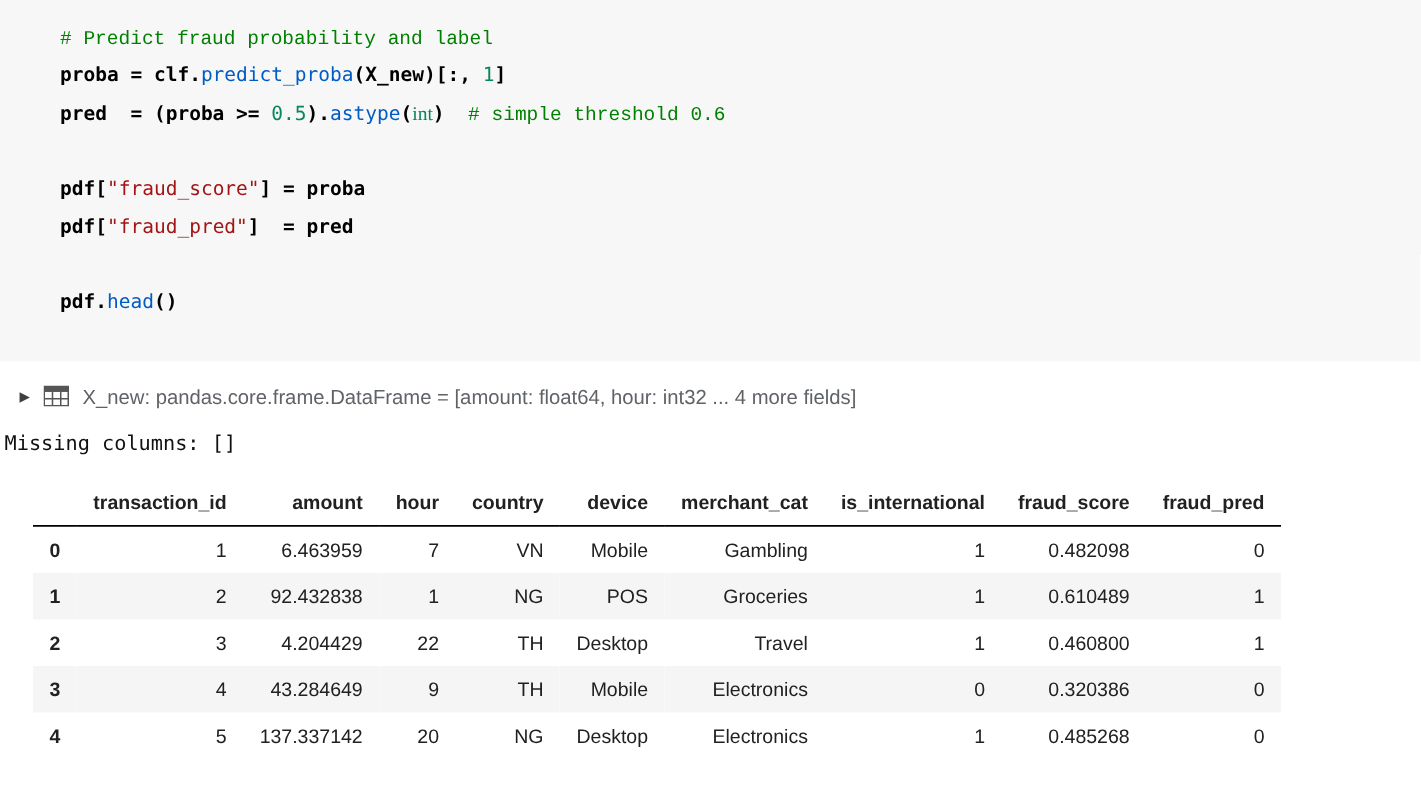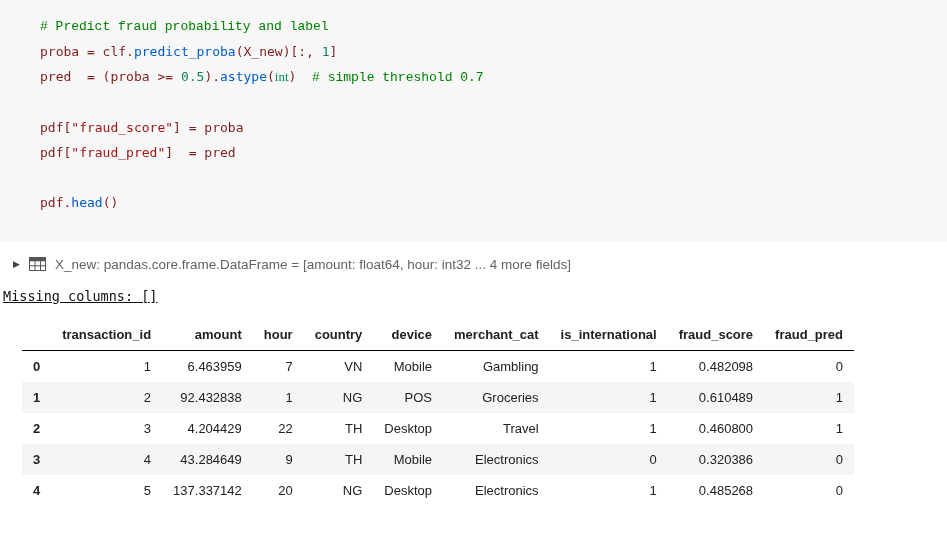--- a/index.html
+++ b/index.html
@@ -23,21 +23,21 @@
     line-height: 25px;
     min-height: 25px;
     white-space: pre;
     color: #1f1f1f;
   }
   .tok-comment { color: var(--comment, #008000); font-family: Liberation Mono, monospace; }
   .tok-func    { color: var(--function, #005cc5); }
   .tok-num     { color: var(--number, #098658); }
   .tok-builtin { color: var(--builtin, #098658); font-family: Liberation Serif, serif; }
   .tok-str     { color: var(--string, #a31515); }
-  .tok-plain   { color: #7f1d1d; }
+  .tok-plain   { color: #000000; font-weight: bold; }
 
   
   .output-area { padding-top: 12px; background: #ffffff; }
 
   .summary-row {
     display: flex;
     align-items: center;
     padding-left: 13px;
     height: 22px;
     cursor: pointer;
@@ -53,21 +53,20 @@
     font-size: 13.5px;
     color: var(--summary-text, #5f6368);
   }
 
   .missing-line {
     margin-top: 13px;
     padding-left: 3px;
     font-family: "DejaVu Sans Mono", "Liberation Mono", monospace;
     font-size: 13.5px;
     color: #111111;
-    text-decoration: underline;
   }
 
   
   table.dataframe {
     margin: 15px 0 0 22px;
     border-collapse: collapse;
     font-size: 13px;
     color: #212121;
   }
   table.dataframe th, table.dataframe td {
@@ -98,21 +97,21 @@
 </style>
 </head>
 <body>
 
 <div class="page">
 
   <div class="code-cell">
     <div id="code-block">
         <div class="code-line"><span class="tok-comment"># Predict fraud probability and label</span></div>
         <div class="code-line"><span class="tok-plain">proba = clf.</span><span class="tok-func">predict_proba</span><span class="tok-plain">(X_new)[:, </span><span class="tok-num">1</span><span class="tok-plain">]</span></div>
-        <div class="code-line"><span class="tok-plain">pred  = (proba &gt;= </span><span class="tok-num">0.5</span><span class="tok-plain">).</span><span class="tok-func">astype</span><span class="tok-plain">(</span><span class="tok-builtin">int</span><span class="tok-plain">)  </span><span class="tok-comment"># simple threshold 0.7</span></div>
+        <div class="code-line"><span class="tok-plain">pred  = (proba &gt;= </span><span class="tok-num">0.5</span><span class="tok-plain">).</span><span class="tok-func">astype</span><span class="tok-plain">(</span><span class="tok-builtin">int</span><span class="tok-plain">)  </span><span class="tok-comment"># simple threshold 0.6</span></div>
         <div class="code-line">&nbsp;</div>
         <div class="code-line"><span class="tok-plain">pdf[</span><span class="tok-str">"fraud_score"</span><span class="tok-plain">] = proba</span></div>
         <div class="code-line"><span class="tok-plain">pdf[</span><span class="tok-str">"fraud_pred"</span><span class="tok-plain">]  = pred</span></div>
         <div class="code-line">&nbsp;</div>
         <div class="code-line"><span class="tok-plain">pdf.</span><span class="tok-func">head</span><span class="tok-plain">()</span></div>
       </div>
   </div>
 
   <div class="output-area">
 

